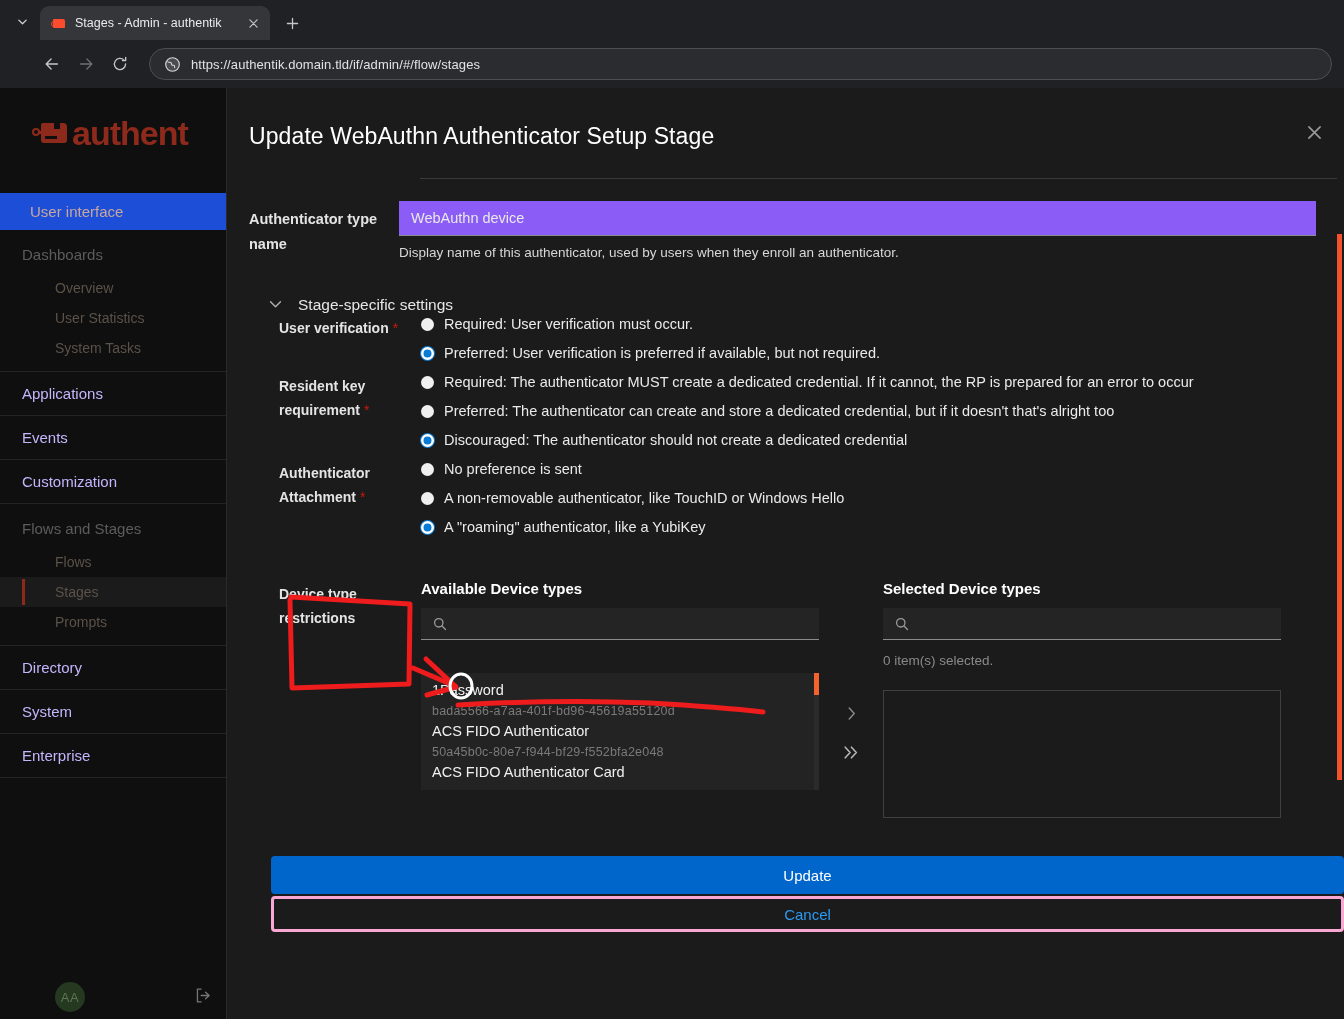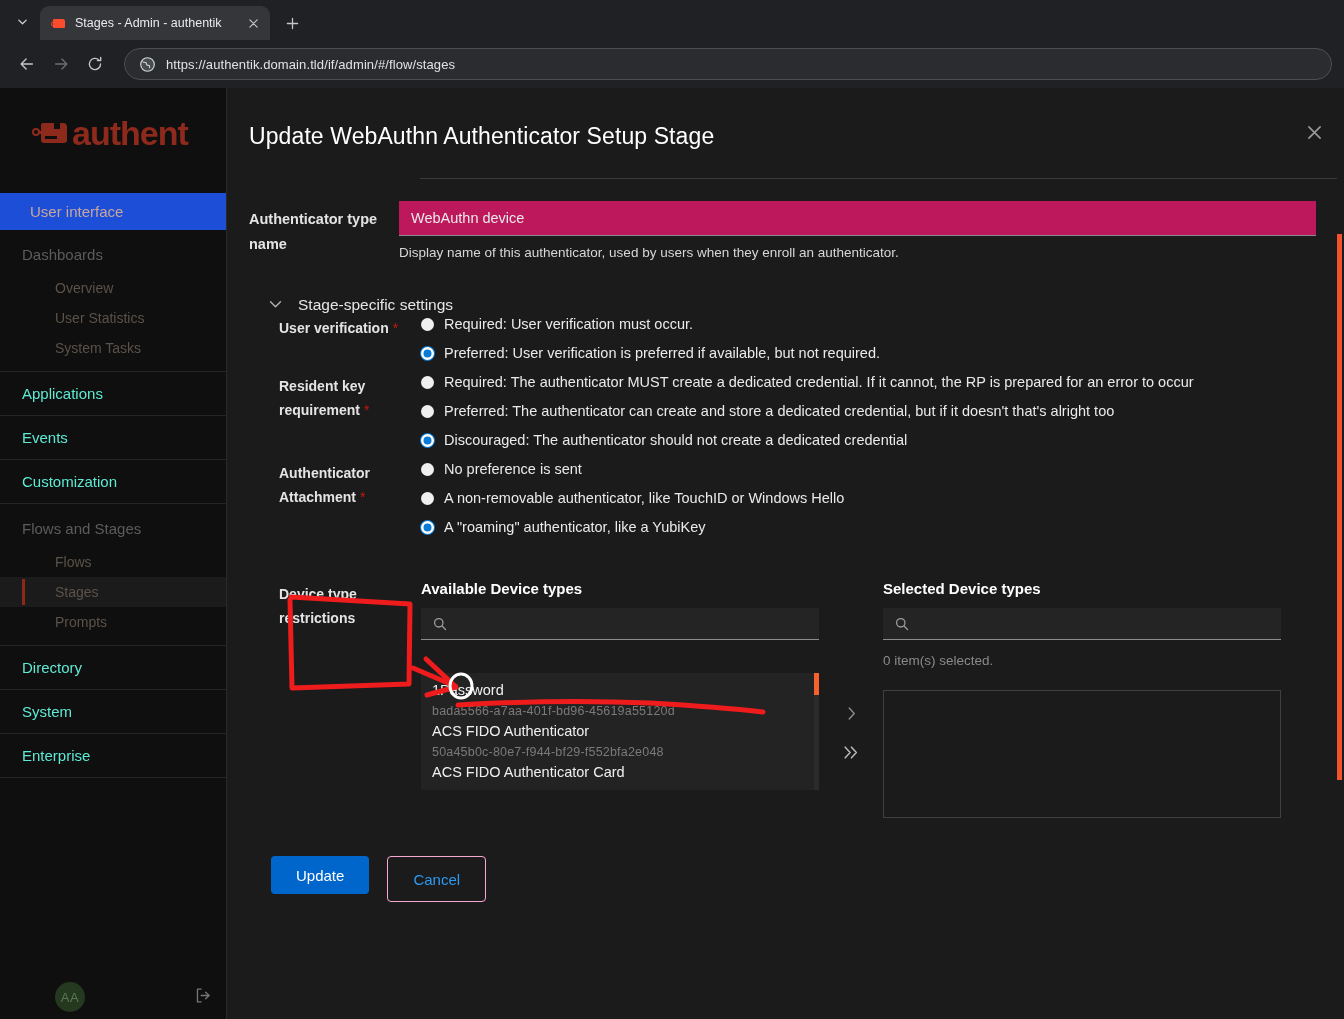--- a/index.html
+++ b/index.html
@@ -44,21 +44,21 @@
     white-space: nowrap; overflow: hidden; text-overflow: ellipsis;
   }
   .tab-close { width: 18px; height: 18px; display:flex; align-items:center; justify-content:center;
                color: #c4c7c5; font-size: 13px; border-radius: 50%; }
   #new-tab-btn {
     width: 28px; height: 28px; margin-left: 8px; margin-bottom: 3px;
     display: flex; align-items: center; justify-content: center;
     color: #c4c7c5; font-size: 18px; border-radius: 50%; line-height: 1;
   }
 
-  #toolbar { height: 48px; display: flex; align-items: center; padding: 0 12px; gap: 4px; }
+  #toolbar { height: 48px; display: flex; align-items: center; padding: 0 12px; gap: 4px; margin-left: 25px; }
   .nav-btn {
     width: 30px; height: 30px; display: flex; align-items: center; justify-content: center;
     border-radius: 50%; color: #c4c7c5;
   }
   .nav-btn.disabled { color: #6c6f72; }
   .nav-btn svg { display:block; }
   #omnibox {
     flex: 1; height: 32px; margin-left: 10px; background: #2b2c2f;
     border: 1px solid #4b4e52; border-radius: 16px;
     display: flex; align-items: center; padding: 0 14px; gap: 10px;
@@ -90,21 +90,21 @@
     padding-left: 30px; margin-top: 15px;
   }
   .nav-active-banner span { color: #c9a79c; font-size: 15px; }
   .nav-group-label { padding: 16px 0 10px 22px; color: #5c5c5c; font-size: 15px; }
   .nav-sub { padding: 7px 0 7px 55px; color: #5b5249; font-size: 14px; position: relative; }
   .nav-sub.selected { background: #1b1b1b; }
   .nav-sub.selected::before {
     content:""; position:absolute; left:22px; top:2px; bottom:2px; width:3px; background:#8b2a18;
   }
   .nav-divider { height: 1px; background: #242424; margin-top: 8px; }
-  .nav-top { padding: 13px 0 13px 22px; color: #5eead4; font-size: 15px; border-bottom: 1px solid #242424; }
+  .nav-top { padding: 13px 0 13px 22px; color: #c4b5fd; font-size: 15px; border-bottom: 1px solid #242424; }
 
   #sidebar-footer {
     position: absolute; left: 0; right: 0; bottom: 0; height: 44px;
     display: flex; align-items: center; padding: 0 14px 0 55px;
   }
   #avatar {
     width: 30px; height: 30px; border-radius: 50%; background: #24391f;
     display: flex; align-items: center; justify-content: center;
     color: #5d7554; font-size: 13px; letter-spacing: .5px;
   }
@@ -126,21 +126,21 @@
 
   .form-row { display: flex; margin-bottom: 0; }
   .form-label {
     width: 150px; flex: 0 0 150px; color: #e4e4e4; font-size: 14.5px;
     font-weight: 700; line-height: 1.7; padding-top: 6px; padding-right: 10px;
   }
   .req-star { color: #c9190b; font-weight: 400; margin-left: 4px; }
   .form-field { flex: 1; }
 
   .text-input {
-    width: 917px; height: 35px; background: #be185d; border: 0;
+    width: 917px; height: 35px; background: #8b5cf6; border: 0;
     border-bottom: 1px solid #8a8d90; color: #e9e9e9;
     font-family: inherit; font-size: 14.5px; padding: 0 12px; display: block;
   }
   .help-text { color: #d7d7d7; font-size: 13.5px; margin-top: 9px; }
 
   
   #accordion-toggle {
     display: flex; align-items: center; gap: 16px; margin: 36px 0 0 20px;
   }
   #accordion-chevron { color: #b0b0b0; font-size: 12px; line-height: 1; }
@@ -188,28 +188,28 @@
   .dl-count { color: #8a8a8a; font-size: 13.5px; margin-top: 13px; }
 
   #dl-controls {
     width: 64px; display: flex; flex-direction: column; align-items: center;
     justify-content: flex-start; padding-top: 126px; gap: 21px;
   }
   .dl-ctrl { color: #8d8d8d; font-size: 16px; line-height: 1; }
   .dl-ctrl.strong { color: #b9b9b9; font-size: 17px; }
 
   
-  #actions { display: flex; gap: 18px; margin: 38px 0 0 22px; }
+  #actions { display: flex; gap: 2px; margin: 38px 0 0 22px; flex-direction: column; }
   #update-button {
     background: #0066cc; color: #fff; border: 0; border-radius: 4px;
     height: 38px; padding: 0 25px; font-family: inherit; font-size: 15px;
   }
   #cancel-button {
-    background: transparent; color: #2b9af3; border: 1px solid #f9a8d4; border-radius: 4px;
-    height: 46px; padding: 0 25px; font-family: inherit; font-size: 15px;
+    background: transparent; color: #2b9af3; border: 3px solid #f9a8d4; border-radius: 4px;
+    height: 36px; padding: 0 25px; font-family: inherit; font-size: 15px;
   }
 
   
   #page-scrollbar {
     position: absolute; right: 2px; top: 146px; width: 5px; height: 546px;
     background: #f4522d;
   }
 
   
   #annotations { position: absolute; left: 0; top: 0; width: 1344px; height: 1019px;

